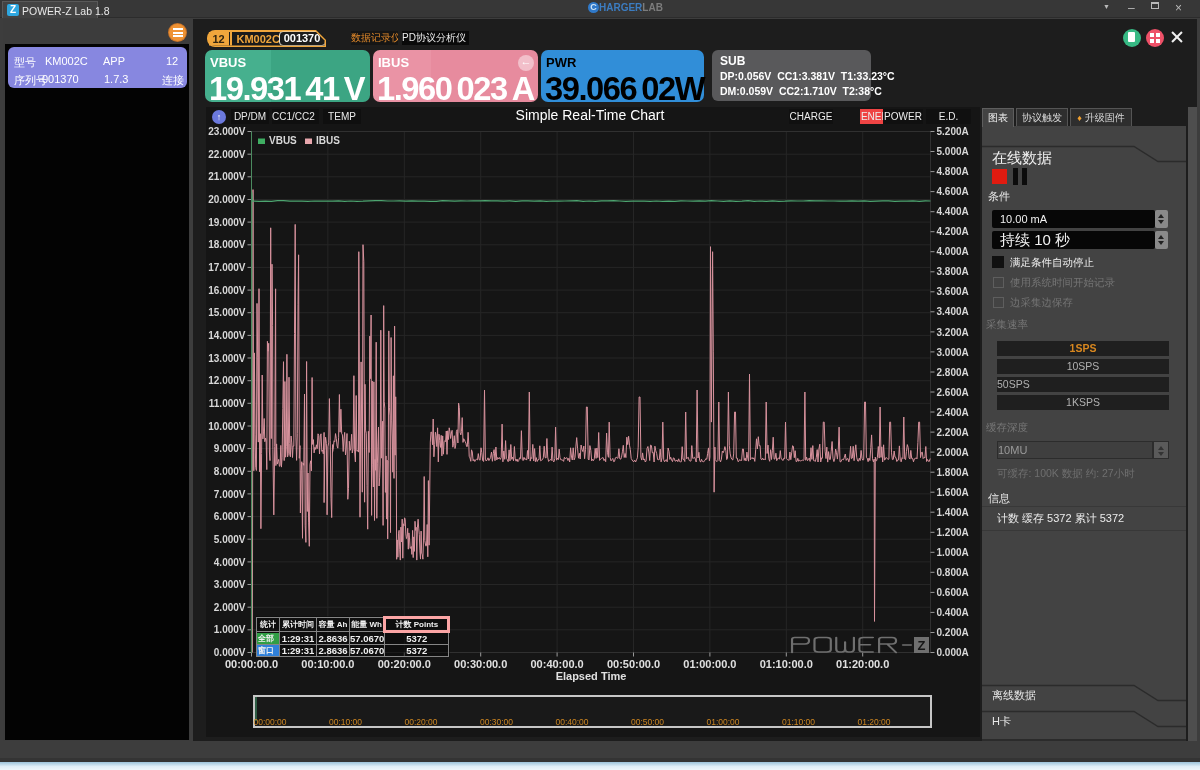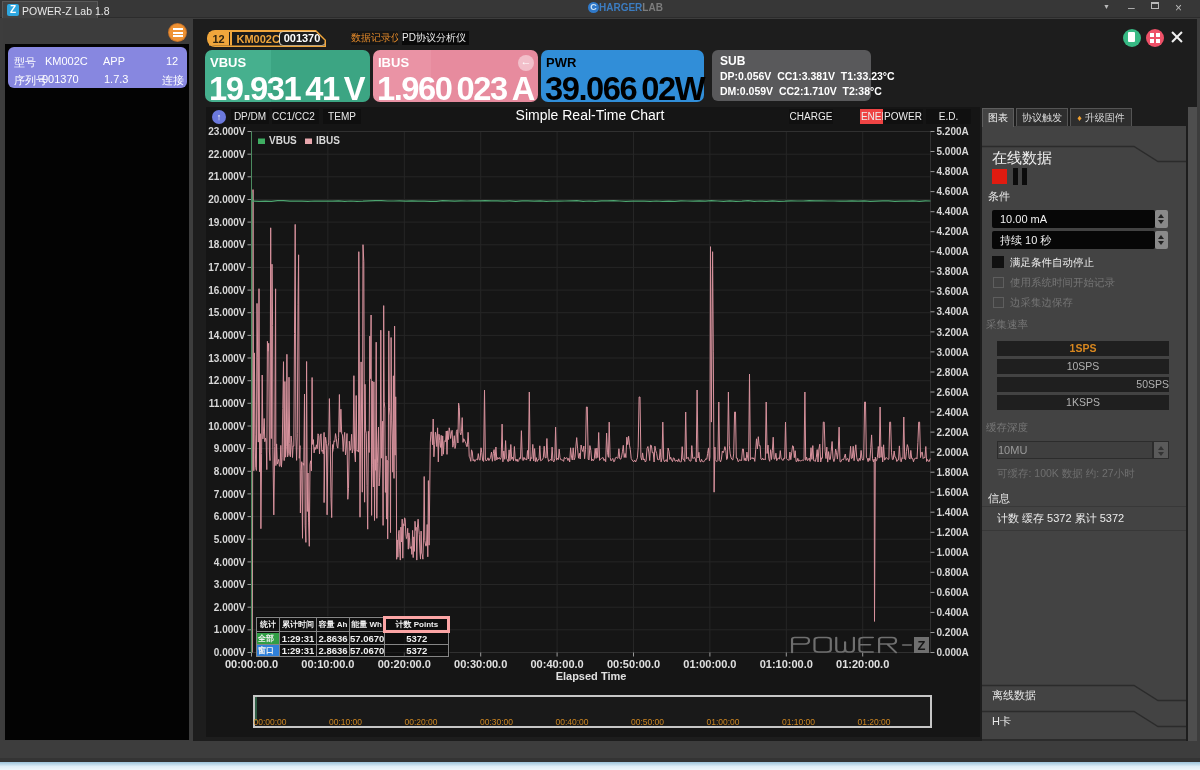--- a/index.html
+++ b/index.html
@@ -338,37 +338,37 @@
 <div class="abs" style="left:992px;top:169px;width:15px;height:15px;background:#e01b10"></div>
 <div class="abs" style="left:1013px;top:168px;width:5px;height:17px;background:#0c0c0c"></div>
 <div class="abs" style="left:1022px;top:168px;width:5px;height:17px;background:#0c0c0c"></div>
 <span class="abs" style="left:988px;top:189px;color:#ececec;font-size:11px">条件</span>
 
 <div class="abs" style="left:992px;top:210px;width:163px;height:18px;background:#070707;border-radius:2px;color:#f2f2f2;font-size:11px;line-height:18px;padding-left:8px">10.00 mA</div>
 <div class="abs" style="left:1155px;top:210px;width:13px;height:18px;background:#8a8a8a;border-radius:2px">
  <div class="abs" style="left:3px;top:4px;width:0;height:0;border-left:3.5px solid transparent;border-right:3.5px solid transparent;border-bottom:4px solid #222"></div>
  <div class="abs" style="left:3px;top:10px;width:0;height:0;border-left:3.5px solid transparent;border-right:3.5px solid transparent;border-top:4px solid #222"></div>
 </div>
-<div class="abs" style="left:992px;top:231px;width:163px;height:18px;background:#070707;border-radius:2px;color:#f2f2f2;font-size:11px;line-height:18px;padding-left:8px">持续 10 秒</div>
+<div class="abs" style="left:992px;top:231px;width:163px;height:18px;background:#070707;border-radius:2px;color:#f2f2f2;font-size:15px;line-height:18px;padding-left:8px">持续 10 秒</div>
 <div class="abs" style="left:1155px;top:231px;width:13px;height:18px;background:#8a8a8a;border-radius:2px">
  <div class="abs" style="left:3px;top:4px;width:0;height:0;border-left:3.5px solid transparent;border-right:3.5px solid transparent;border-bottom:4px solid #222"></div>
  <div class="abs" style="left:3px;top:10px;width:0;height:0;border-left:3.5px solid transparent;border-right:3.5px solid transparent;border-top:4px solid #222"></div>
 </div>
 
 <div class="abs" style="left:992px;top:256px;width:12px;height:12px;background:#101010"></div>
 <span class="abs" style="left:1010px;top:256px;color:#f0f0f0;font-size:10.5px">满足条件自动停止</span>
 <div class="abs" style="left:993px;top:277px;width:11px;height:11px;border:1px solid #5e5e5e"></div>
 <span class="abs" style="left:1010px;top:276px;color:#747474;font-size:10.5px">使用系统时间开始记录</span>
 <div class="abs" style="left:993px;top:297px;width:11px;height:11px;border:1px solid #5e5e5e"></div>
 <span class="abs" style="left:1010px;top:296px;color:#747474;font-size:10.5px">边采集边保存</span>
 
 <span class="abs" style="left:986px;top:318px;color:#787878;font-size:10.5px">采集速率</span>
 <div class="abs" style="left:997px;top:341px;width:172px;height:15px;background:#1f1f1f;color:#d8871f;font:700 10.5px 'Liberation Sans';text-align:center;line-height:15px">1SPS</div>
 <div class="abs" style="left:997px;top:359px;width:172px;height:15px;background:#1f1f1f;color:#b0b0b0;font-size:10.5px;text-align:center;line-height:15px">10SPS</div>
-<div class="abs" style="left:997px;top:377px;width:172px;height:15px;background:#1f1f1f;color:#b0b0b0;font-size:10.5px;text-align:right;line-height:15px">50SPS</div>
+<div class="abs" style="left:997px;top:377px;width:172px;height:15px;background:#1f1f1f;color:#b0b0b0;font-size:10.5px;text-align:left;line-height:15px">50SPS</div>
 <div class="abs" style="left:997px;top:395px;width:172px;height:15px;background:#1f1f1f;color:#b0b0b0;font-size:10.5px;text-align:center;line-height:15px">1KSPS</div>
 
 <span class="abs" style="left:986px;top:421px;color:#787878;font-size:10.5px">缓存深度</span>
 <div class="abs" style="left:997px;top:441px;width:156px;height:18px;background:#3f3f3f;border:1px solid #2c2c2c;color:#9a9a9a;font-size:11px;line-height:16px;">10MU</div>
 <div class="abs" style="left:1153px;top:441px;width:16px;height:18px;background:#5a5a5a;border:1px solid #2c2c2c">
  <div class="abs" style="left:4px;top:4px;width:0;height:0;border-left:3.5px solid transparent;border-right:3.5px solid transparent;border-bottom:4px solid #333"></div>
  <div class="abs" style="left:4px;top:10px;width:0;height:0;border-left:3.5px solid transparent;border-right:3.5px solid transparent;border-top:4px solid #333"></div>
 </div>
 <span class="abs" style="left:997px;top:467px;color:#6f6f6f;font-size:10.5px">可缓存: 100K 数据 约: 27小时</span>
 

